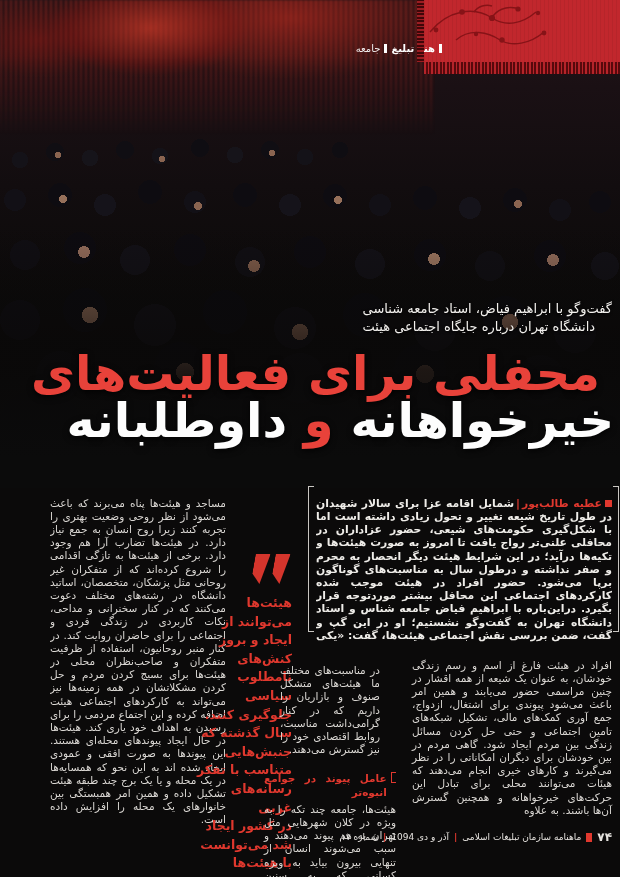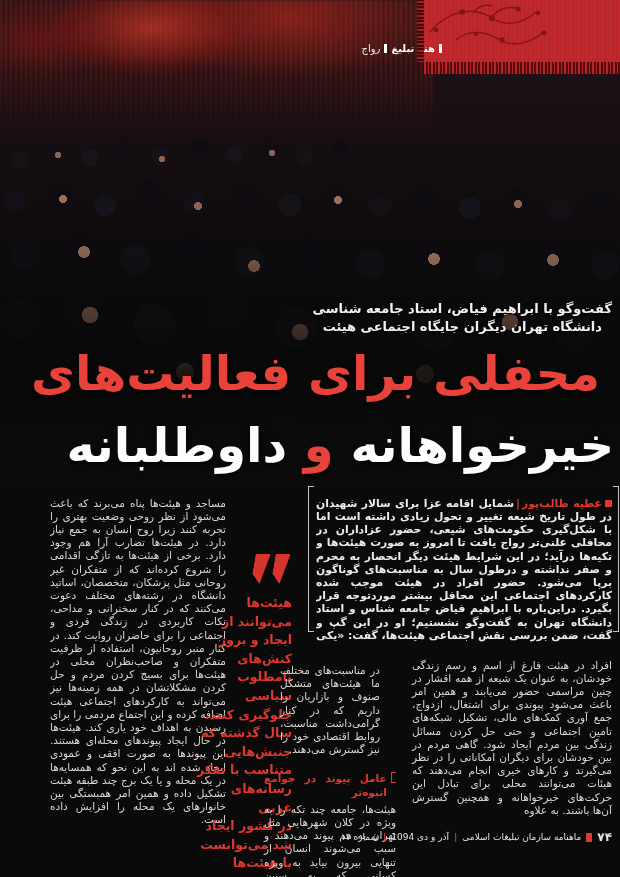--- a/index.html
+++ b/index.html
@@ -108,25 +108,25 @@
     background:repeating-linear-gradient(90deg,#b5242a 0 1.5px,#57090c 1.5px 3.5px);}
   .banner-fringe-left{position:absolute;top:0;left:417px;width:7px;height:62px;
     background:repeating-linear-gradient(0deg,#9c1d22 0 1.5px,#3f0709 1.5px 3.5px);}
   .ornament{position:absolute;top:2px;left:2px;opacity:.85;}
   .banner-label{position:absolute;bottom:8px;right:178px;display:flex;align-items:center;gap:4px;
     color:#fff;font-size:10px;font-weight:bold;white-space:nowrap;direction:rtl;}
   .label-bar{display:inline-block;width:3px;height:9px;background:#fff;}
   .label-light{font-weight:normal;opacity:.92;}
 
   
-  .kicker{position:absolute;right:8px;top:300px;text-align:center;color:#f3f1ee;
-    font-size:13px;font-weight:bold;line-height:18px;text-shadow:0 1px 3px rgba(0,0,0,.9);}
+  .kicker{position:absolute;right:8px;top:300px;text-align:left;color:#f3f1ee;
+    font-size:13px;font-weight:normal;line-height:18px;text-shadow:0 1px 3px rgba(0,0,0,.9);}
   .headline1{position:absolute;right:20px;top:344px;margin:0;color:#e8423a;font-size:48px;
     font-weight:bold;line-height:58px;white-space:nowrap;text-shadow:0 2px 6px rgba(0,0,0,.8);}
-  .headline2{position:absolute;right:6px;top:416px;margin:0;color:#fdfdfd;font-size:48px;
+  .headline2{position:absolute;right:6px;top:391px;margin:0;color:#fdfdfd;font-size:48px;
     font-weight:bold;line-height:58px;white-space:nowrap;text-shadow:0 2px 6px rgba(0,0,0,.8);}
   .headline2 .and{color:#e8423a;}
 
   
   .intro{position:absolute;right:8px;top:486px;width:296px;height:146px;color:#efede9;
     font-size:10.8px;font-weight:bold;line-height:13.2px;text-align:justify;overflow:hidden;}
   .bracket{position:absolute;top:486px;width:5px;height:144px;}
   .bracket.left{left:308px;border-left:1.5px solid #c9c6c2;border-top:1.5px solid #c9c6c2;border-bottom:1.5px solid #c9c6c2;}
   .bracket.right{left:613px;border-right:1.5px solid #c9c6c2;border-top:1.5px solid #c9c6c2;border-bottom:1.5px solid #c9c6c2;}
   .byline-square{display:inline-block;width:7px;height:7px;background:#e0382e;margin-left:3px;}
@@ -186,29 +186,29 @@
         <circle cx="112" cy="11" r="2.2"></circle>
           <circle cx="76" cy="38" r="2.7"></circle>
         <circle cx="118" cy="31" r="2.4"></circle>
           <circle cx="50" cy="32" r="2.2"></circle>
       </g>
     </svg>
     <div class="banner-label">
       <span class="label-bar"></span>
       <span>هنر تبلیغ</span>
       <span class="label-bar"></span>
-      <span class="label-light">رواج</span>
+      <span class="label-light">جامعه</span>
     </div>
   </div>
   <div class="banner-fringe-bottom"></div>
   <div class="banner-fringe-left"></div>
 
   <div class="kicker">
     <div>گفت‌وگو با ابراهیم فیاض، استاد جامعه شناسی</div>
-    <div>دانشگاه تهران دیگران جایگاه اجتماعی هیئت</div>
+    <div>دانشگاه تهران درباره جایگاه اجتماعی هیئت</div>
   </div>
   <h1 class="headline1">محفلی برای فعالیت‌های</h1>
   <h1 class="headline2"><span>خیرخواهانه</span> <span class="and">و</span> <span>داوطلبانه</span></h1>
 
   <div class="bracket left"></div>
   <div class="bracket right"></div>
   <p class="intro"><span class="byline-square"></span><span class="byline">عطیه طالب‌پور</span><span class="byline-sep">|</span><span>شمایل اقامه عزا برای سالار شهیدان در طول تاریخ شیعه تغییر و تحول زیادی داشته است اما با شکل‌گیری حکومت‌های شیعی، حضور عزاداران در محافلی علنی‌تر رواج یافت تا امروز به صورت هیئت‌ها و تکیه‌ها درآید؛ در این شرایط هیئت دیگر انحصار به محرم و صفر نداشته و درطول سال به مناسبت‌های گوناگون برپا می‌شود. حضور افراد در هیئت موجب شده کارکردهای اجتماعی این محافل بیشتر موردتوجه قرار بگیرد. دراین‌باره با ابراهیم فیاض جامعه شناس و استاد دانشگاه تهران به گفت‌وگو نشستیم؛ او در این گپ و گفت، ضمن بررسی نقش اجتماعی هیئت‌ها، گفت: «یکی از مهمترین مکان‌هایی که مردم به صورت غیر رسمی دور هم جمع می‌شوند، از نظر روانی آرامش پیدا می‌کنند و همبستگی اجتماعی بینشان ایجاد می‌شود هیئت است. نکته مهم این است که کسی دیگری را برای حضور در هیئت مجبور نمی‌کند و افراد کاملا داوطلبانه به این اجتماع می‌آیند.»</span></p>
 
   <p class="col col-left">مساجد و هیئت‌ها پناه می‌برند که باعث می‌شود از نظر روحی وضعیت بهتری را تجربه کنند زیرا روح انسان به جمع نیاز دارد. در هیئت‌ها تضارب آرا هم وجود دارد. برخی از هیئت‌ها به تازگی اقدامی را شروع کرده‌اند که از متفکران غیر روحانی مثل پزشکان، متخصصان، اساتید دانشگاه در رشته‌های مختلف دعوت می‌کنند که در کنار سخنرانی و مداحی، نکات کاربردی در زندگی فردی و اجتماعی را برای حاضران روایت کند. در کنار منبر روحانیون، استفاده از ظرفیت متفکران و صاحب‌نظران محلی در هیئت‌ها برای بسیج کردن مردم و حل کردن مشکلاتشان در همه زمینه‌ها نیز می‌تواند به کارکردهای اجتماعی هیئت اضافه کرده و این اجتماع مردمی را برای رسیدن به اهداف خود یاری کند. هیئت‌ها در حال ایجاد پیوندهای محله‌ای هستند. این پیوندها به صورت افقی و عمودی ایجاد شده اند به این نحو که همسایه‌ها در یک محله و یا یک برج چند طبقه هیئت تشکیل داده و همین امر همبستگی بین خانوارهای یک محله را افزایش داده است.</p>
 

